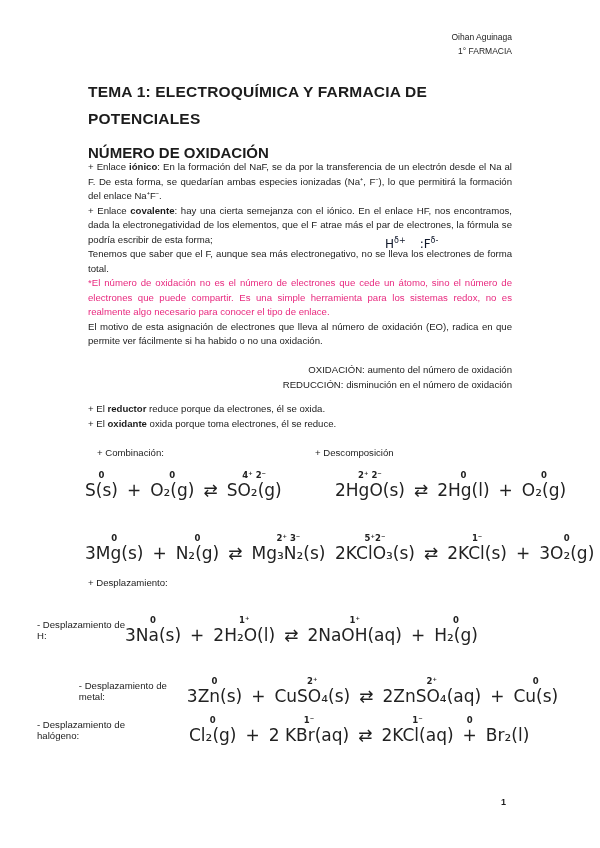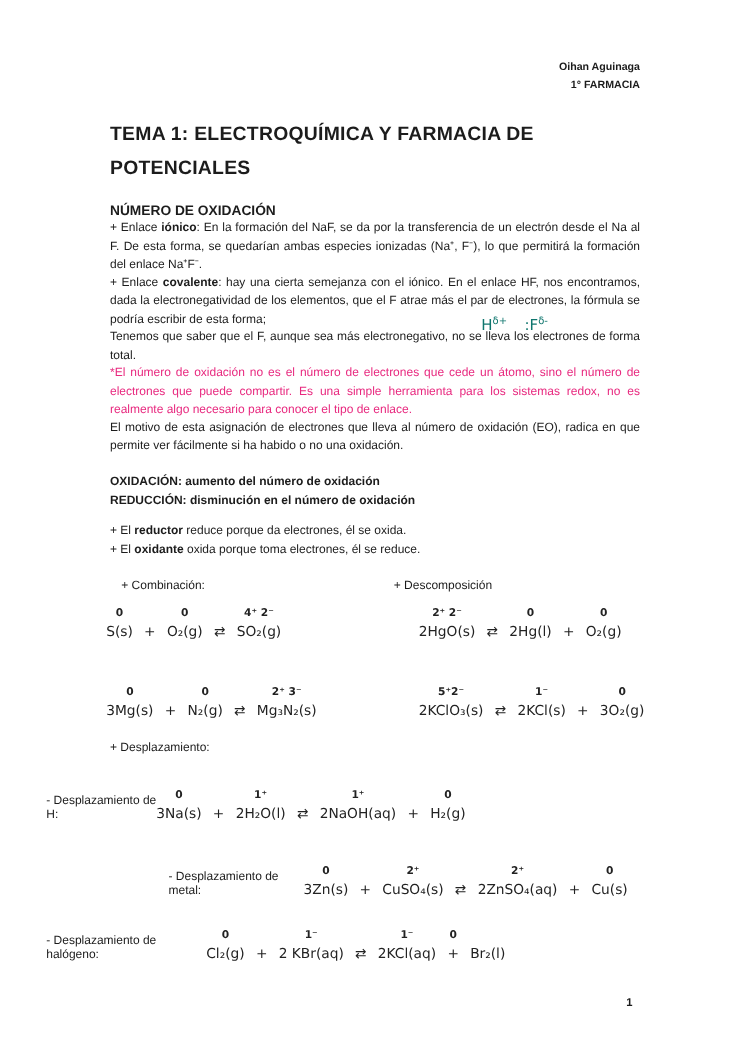--- a/index.html
+++ b/index.html
@@ -1,59 +1,59 @@
 <!DOCTYPE html>
 <html style="--pink: #e8297f;"><head>
 <meta charset="utf-8">
 <style>
   html,body{margin:0;padding:0;background:#fff;}
   .page{
     position:relative;width:600px;height:848px;background:#ffffff;
     font-family:"Liberation Sans",sans-serif;color:#1c1c1c;overflow:hidden;
   }
-  .author-block{margin:46px 88px 0 0;text-align:right;font-size:8.5px;font-weight:bold;line-height:14px;}
+  .author-block{margin:30px 88px 0 0;text-align:right;font-size:8.5px;font-weight:normal;line-height:14px;}
   .doc-title{margin:20px 88px 0 88px;font-size:15.5px;font-weight:bold;line-height:27px;letter-spacing:.2px;}
   .content{margin:0 88px;}
-  .h-bold{font-size:11px;font-weight:bold;line-height:14px;}
+  .h-bold{font-size:15px;font-weight:bold;line-height:14px;}
   .h1{margin-top:14px;}
   p.body{font-size:9.6px;line-height:14.5px;text-align:justify;margin:0;}
   .p1{margin-top:10px;}
   .p2{margin-top:13px;position:relative;}
   .p3{margin-top:12px;}
   .p4{margin-top:13px;}
   .p-pink{margin-top:4px;color:var(--pink,#e8297f);}
   .formula-hf{
     position:absolute;left:297px;bottom:-4px;
-    font-family:"DejaVu Sans",sans-serif;font-size:12px;color:#0f766e;white-space:nowrap;
+    font-family:"DejaVu Sans",sans-serif;font-size:12px;color:#0f172a;white-space:nowrap;
   }
   .formula-hf sup{font-size:8px;}
   .formula-hf .f-part{margin-left:14px;}
-  .center-block{margin-top:13px;text-align:left;font-size:9.6px;font-weight:bold;line-height:15px;}
+  .center-block{margin-top:13px;text-align:right;font-size:9.6px;font-weight:normal;line-height:15px;}
   .bullets{margin-top:9px;font-size:9.6px;line-height:15px;}
   .redox-h{margin-top:17px;}
   .type-labels{display:flex;margin-top:16px;font-size:9.6px;}
   .type-labels .lab1{width:218px;}
   
   .eq{display:inline-flex;align-items:flex-end;gap:7px;font-family:"DejaVu Sans",sans-serif;color:#222;}
   .eq .term{display:inline-flex;flex-direction:column;align-items:center;}
   .eq .ox{font-size:8.5px;font-weight:bold;height:12px;line-height:12px;white-space:pre;}
-  .eq .tb{font-size:11px;line-height:18px;white-space:pre;}
+  .eq .tb{font-size:17px;line-height:18px;white-space:pre;}
   .eq .op{margin:0 2px;}
   .eq-row{display:flex;padding-left:85px;}
   .eq-row .col1{width:250px;}
   .eq-row1{margin-top:6px;}
   .eq-row2{margin-top:28px;}
   .desp-label{margin-top:15px;font-size:9.6px;}
   .desp-row{display:flex;align-items:flex-end;}
   .desp-row .sub-label{font-size:9.6px;margin-left:37px;margin-bottom:3px;}
   .row-h{margin-top:-15px;}
   .row-h .sub-label{width:88px;margin-top:46px;}
   .row-metal{margin-top:31px;justify-content:center;}
   .row-metal .sub-label{width:108px;}
-  .row-hal{margin-top:21px;}
+  .row-hal{margin-top:9px;gap:24px;}
   .row-hal .sub-label{width:128px;}
   .page-num{position:absolute;left:501px;top:797px;font-size:9px;font-weight:bold;}
 </style>
 </head>
 <body>
 
 <div class="page">
 
   <div class="author-block">
     <div>Oihan Aguinaga</div>

